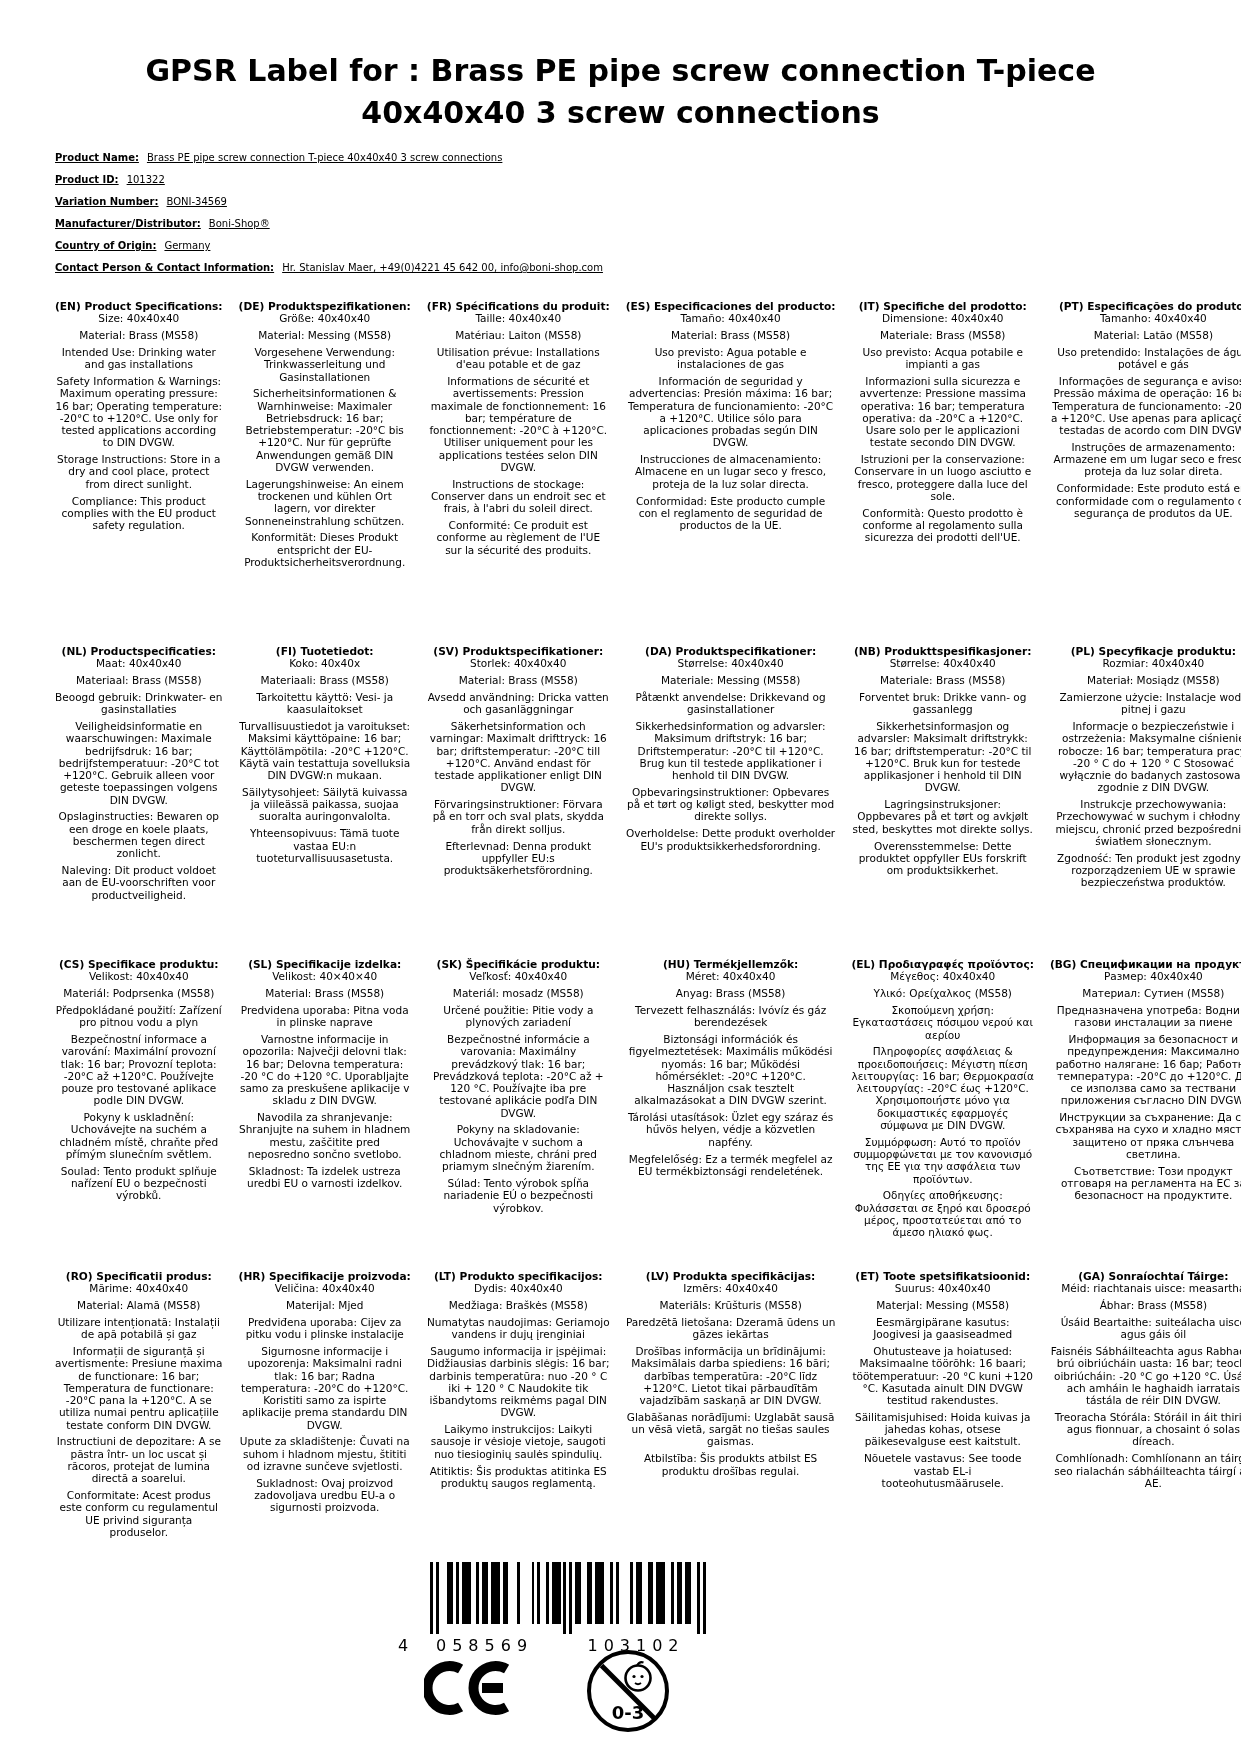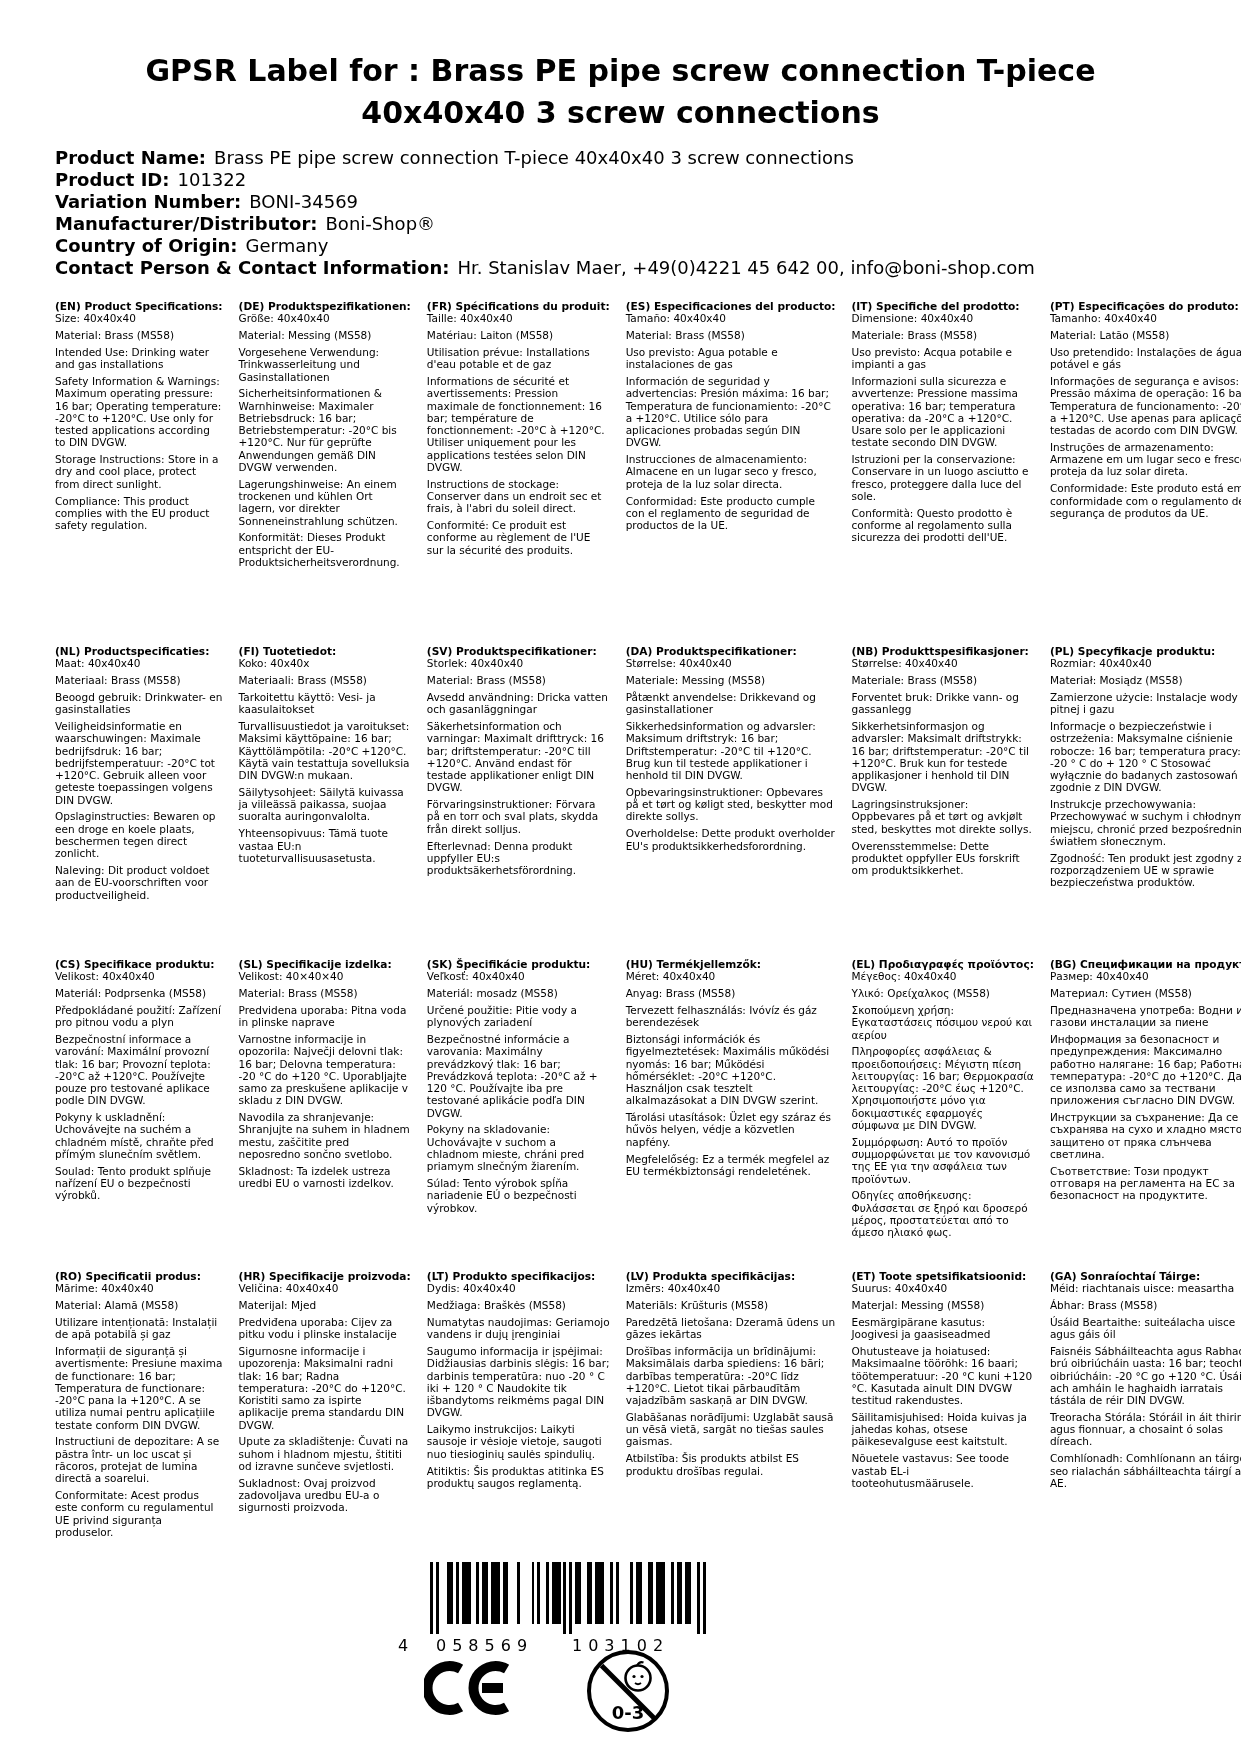--- a/index.html
+++ b/index.html
@@ -5,38 +5,39 @@
   * { margin:0; padding:0; box-sizing:border-box; }
   html,body { background:#ffffff; }
   body {
     width:1241px; height:1754px; position:relative; overflow:hidden;
     font-family:"DejaVu Sans","Liberation Sans",sans-serif; color:#000;
   }
   .title {
     position:absolute; top:50px; left:50%; transform:translateX(-50%);
     width:980px; text-align:center; font-weight:bold; font-size:30px; line-height:1.4;
   }
-  .product-info { position:absolute; top:147px; left:55px; width:1130px; font-size:18px; line-height:22px; }
+  .product-info { position:absolute; top:147px; left:55px; width:1130px; font-size:10px; line-height:22px;text-decoration:underline; }
   .pi-label { font-weight:bold; }
   .pi-value { margin-left:8px; }
   .spec-grid {
     position:absolute; top:300px; left:55px; width:1140px;
     display:grid; grid-template-columns:repeat(6,1fr); column-gap:16px;
     grid-template-rows:345px 313px 312px auto;
+    text-align:center;
   }
   .cell { font-size:10.5px; line-height:1.17; }
   .cell-header { font-weight:bold; font-size:10.6px; white-space:nowrap; }
   .cell-par { margin:0 0 4.5px 0; }
   .barcode-wrap { position:absolute; left:430px; top:1562px; width:276px; height:96px; background:#fff; }
   .barcode-svg { display:block; }
   .barcode-svg rect { fill:#000; }
   .bc-digit { position:absolute; top:74px; font-size:16px; }
   .bc-first { left:-32px; }
   .bc-g1 { left:6px; width:128px; letter-spacing:6px; }
-  .bc-g2 { left:142px; width:128px; text-align:left; letter-spacing:6px; }
+  .bc-g2 { left:142px; width:128px; text-align:center; letter-spacing:6px; }
   .ce-mark { position:absolute; left:424px; top:1660px; }
   .age-symbol { position:absolute; left:585px; top:1648px; }
 </style>
 </head>
 <body>
 
 <div class="title">GPSR Label for : Brass PE pipe screw connection T-piece 40x40x40 3 screw connections</div>
 
 <div class="product-info">
 

